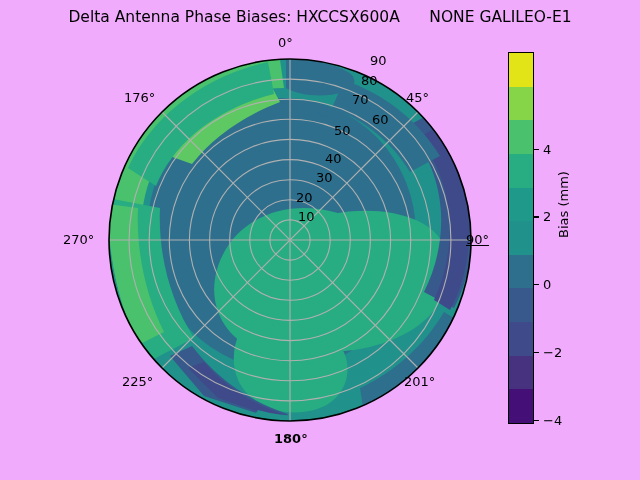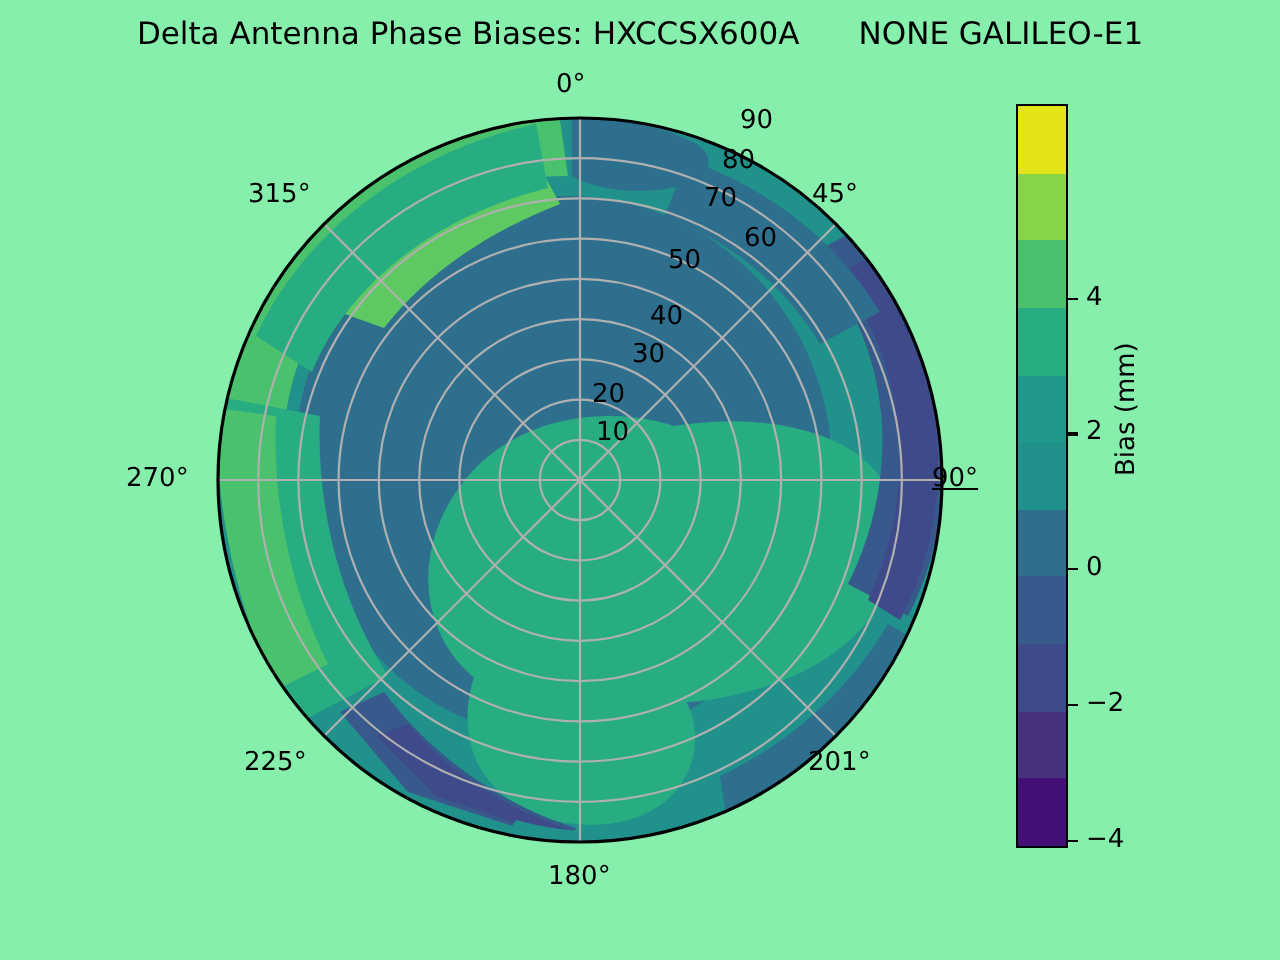--- a/index.html
+++ b/index.html
@@ -13,21 +13,21 @@
     overflow: hidden;
     font-family: "DejaVu Sans", "Liberation Sans", sans-serif;
     color: #000000;
     position: relative;
   }
   #figure {
     position: absolute;
     left: 0; top: 0;
     width: 640px;
     height: 480px;
-    background: #86efac;
+    background: #f0abfc;
   }
   
   #chart-title {
     position: absolute;
     left: 0;
     top: 8px;
     width: 640px;
     text-align: center;
     font-size: 15.5px;
     letter-spacing: 0px;
@@ -215,24 +215,24 @@
         <line x1="310" y1="54" x2="54" y2="310"></line>
       </g>
 
       <circle cx="182" cy="182" r="181" fill="none" stroke="#000000" stroke-width="1.6"></circle>
     </svg>
 
     <div class="theta-label" style="left:170px;  top:-22px;">0°</div>
     <div class="theta-label" style="left:298px;  top:33px;">45°</div>
     <div class="theta-label" style="left:358px;  top:175px;text-decoration:underline;">90°</div>
     <div class="theta-label" style="left:296px;  top:317px;">201°</div>
-    <div class="theta-label" style="left:166px;  top:374px;">180°</div>
+    <div class="theta-label" style="left:166px;  top:374px;font-weight:bold;">180°</div>
     <div class="theta-label" style="left:14px;   top:317px;">225°</div>
     <div class="theta-label" style="left:-45px;  top:175px;">270°</div>
-    <div class="theta-label" style="left:16px;   top:33px;">315°</div>
+    <div class="theta-label" style="left:16px;   top:33px;">176°</div>
 
     <div class="r-label" style="left:190px; top:152px;">10</div>
     <div class="r-label" style="left:188px; top:133px;">20</div>
     <div class="r-label" style="left:208px; top:113px;">30</div>
     <div class="r-label" style="left:217px; top:94px;">40</div>
     <div class="r-label" style="left:226px; top:66px;">50</div>
     <div class="r-label" style="left:235px; top:55px;margin-left:29px;">60</div>
     <div class="r-label" style="left:244px; top:35px;text-align:center;">70</div>
     <div class="r-label" style="left:253px; top:16px;text-align:right;">80</div>
     <div class="r-label" style="left:262px; top:-4px;">90</div>

